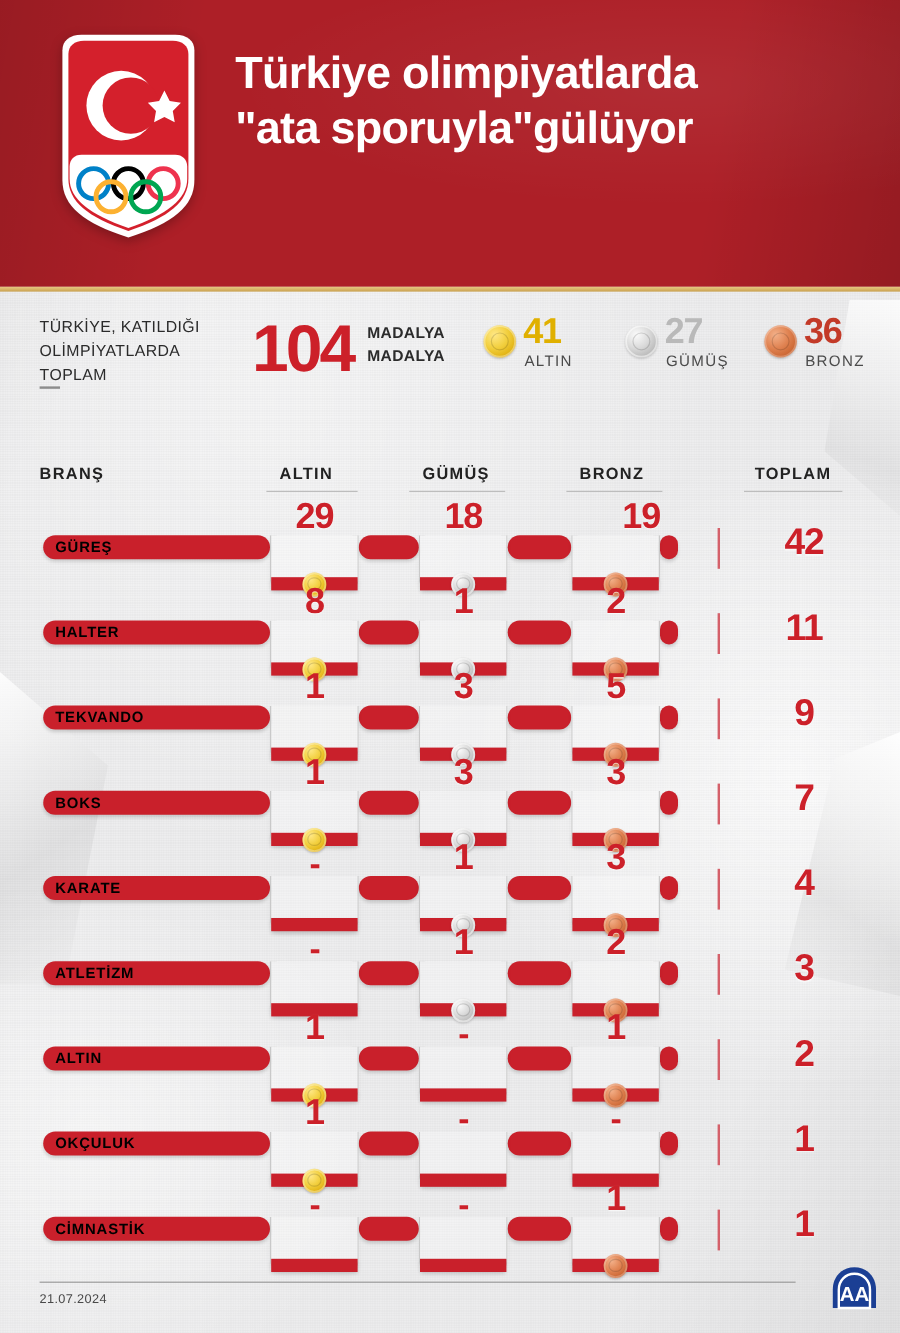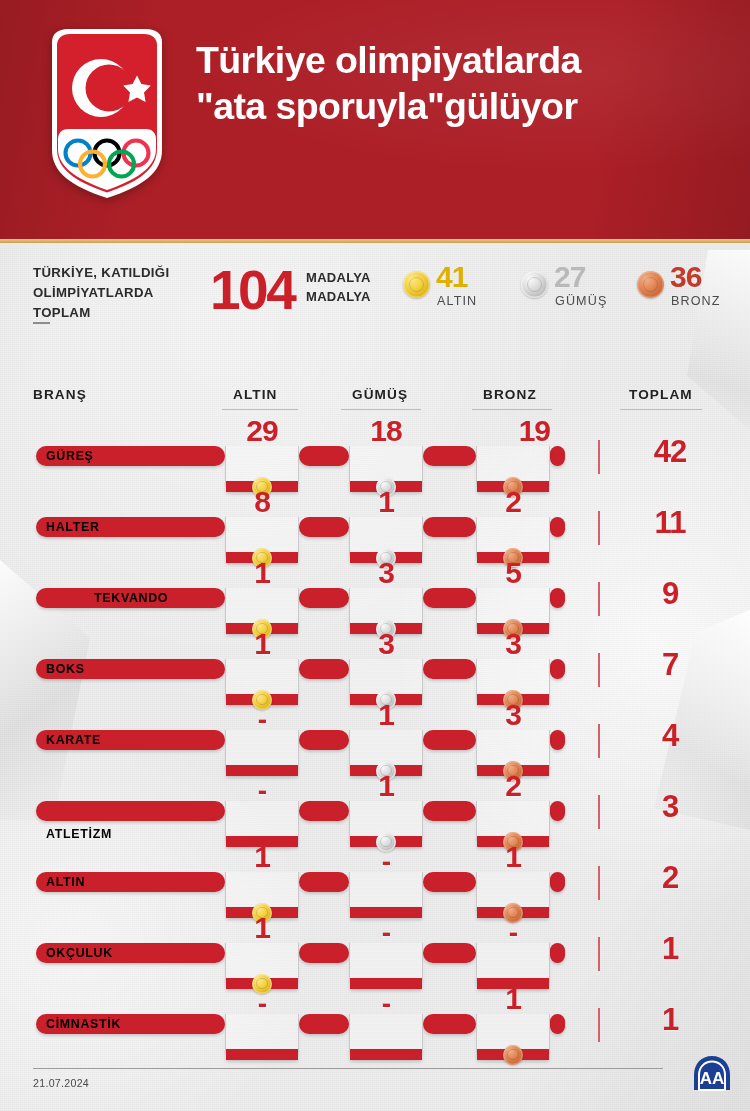--- a/index.html
+++ b/index.html
@@ -63,21 +63,21 @@
     letter-spacing:-.6px;
   }
   .subtitle{
     position:absolute; left:196px; top:148px; width:500px;
     color:#f3dcdd; font-size:12.8px; line-height:1.72;
   }
 
   
   .stat-left{
     position:absolute; left:33px; top:263px; width:180px;
-    color:#2b2b2b; font-weight:bold; font-size:13.2px; line-height:1.52;
+    color:#2b2b2b; font-weight:normal; font-size:13.2px; line-height:1.52;
     letter-spacing:.35px; z-index:8;
   }
   .stat-dash{
     position:absolute; left:33px; top:322px; width:17px; height:2px;
     background:#8c8c8c; z-index:8;
   }
   .big-num{
     position:absolute; left:210px; top:258px;
     color:#cc2029; font-weight:bold; font-size:55px; letter-spacing:-2.5px;
     z-index:8;
@@ -309,21 +309,21 @@
         <div class="notch-val" style="left: 476px; top: -12px;">2</div>
         <span class="coin sm bronze notch-coin" style="left: 503px; top: 50.5px;"></span>
         <div class="tick" style="left: 598px; top: 14px;"></div>
         <div class="total" style="left: 625px; top: 8px;">11</div>
       </div>
       <div class="row" style="top: 568px;">
         <div class="bar bar-main" style="left: 36px; top: 20px; width: 189px;"></div>
         <div class="bar bar-main" style="left: 299px; top: 20px; width: 50px;"></div>
         <div class="bar bar-main" style="left: 423px; top: 20px; width: 53px;"></div>
         <div class="bar bar-main" style="left: 550px; top: 20px; width: 15px;"></div>
-        <div class="pill-label" style="top: 20px; margin-left: 48px;">TEKVANDO</div>
+        <div class="pill-label" style="top: 20px;">TEKVANDO</div>
         <div class="notch" style="left: 225px; top: 20px;"></div>
         <div class="notch-bar" style="left: 226px; top: 55px; width: 72px;"></div>
         <div class="notch-val" style="left: 225px; top: -12px;">1</div>
         <span class="coin sm gold notch-coin" style="left: 252px; top: 50.5px;"></span>
         <div class="notch" style="left: 349px; top: 20px;"></div>
         <div class="notch-bar" style="left: 350px; top: 55px; width: 72px;"></div>
         <div class="notch-val" style="left: 349px; top: -12px;">3</div>
         <span class="coin sm silver notch-coin" style="left: 376px; top: 50.5px;"></span>
         <div class="notch" style="left: 476px; top: 20px;"></div>
         <div class="notch-bar" style="left: 477px; top: 55px; width: 72px;"></div>
@@ -371,21 +371,21 @@
         <div class="notch-val" style="left: 476px; top: -12px;">3</div>
         <span class="coin sm bronze notch-coin" style="left: 503px; top: 50.5px;"></span>
         <div class="tick" style="left: 598px; top: 14px;"></div>
         <div class="total" style="left: 625px; top: 8px;">4</div>
       </div>
       <div class="row" style="top: 781px;">
         <div class="bar bar-main" style="left: 36px; top: 20px; width: 189px;"></div>
         <div class="bar bar-main" style="left: 299px; top: 20px; width: 50px;"></div>
         <div class="bar bar-main" style="left: 423px; top: 20px; width: 53px;"></div>
         <div class="bar bar-main" style="left: 550px; top: 20px; width: 15px;"></div>
-        <div class="pill-label" style="top: 20px; margin-top: 23px;">ATLETİZM</div>
+        <div class="pill-label" style="top: 20px;">ATLETİZM</div>
         <div class="notch" style="left: 225px; top: 20px;"></div>
         <div class="notch-bar" style="left: 226px; top: 55px; width: 72px;"></div>
         <div class="notch-val dash" style="left: 225px; top: -6px;">-</div>
         <div class="notch" style="left: 349px; top: 20px;"></div>
         <div class="notch-bar" style="left: 350px; top: 55px; width: 72px;"></div>
         <div class="notch-val" style="left: 349px; top: -12px;">1</div>
         <span class="coin sm silver notch-coin" style="left: 376px; top: 50.5px;"></span>
         <div class="notch" style="left: 476px; top: 20px;"></div>
         <div class="notch-bar" style="left: 477px; top: 55px; width: 72px;"></div>
         <div class="notch-val" style="left: 476px; top: -12px;">2</div>

